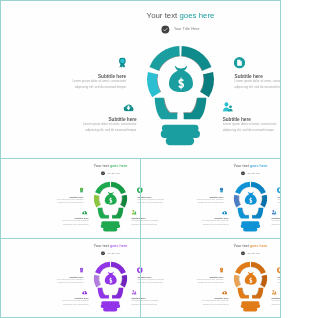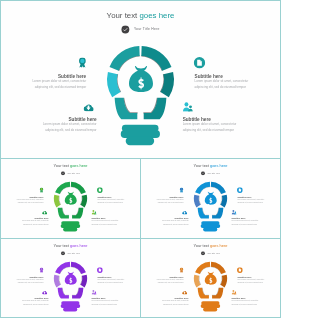--- a/index.html
+++ b/index.html
@@ -1,19 +1,19 @@
 <!DOCTYPE html>
 <html><head>
 <meta charset="utf-8">
 <style>
   html,body{margin:0;padding:0;}
   body{width:281px;height:318px;background:#ffffff;font-family:"Liberation Sans",sans-serif;overflow:hidden;}
   .root{position:relative;width:281px;height:318px;background:#fefefe;}
   .grid-line{position:absolute;background:#9ad1d1;}
-  .slide{position:absolute;overflow:hidden;background:#a3a3a3;}
+  .slide{position:absolute;overflow:hidden;background:#a3a3a3;margin-left:40px;}
   .inner{position:absolute;left:0;top:0;transform-origin:0 0;width:960px;height:540px;background:#fefefe;}
 
   .title{position:absolute;left:0;width:960px;text-align:center;top:33px;font-size:27px;color:#58595b;white-space:pre;}
   .badge-row{position:absolute;left:0;width:960px;top:84px;display:flex;align-items:center;justify-content:center;}
   .badge-circ{width:31px;height:31px;flex:0 0 auto;margin:-1.5px;}
   .badge-lbl{font-size:11.5px;color:#6d6e71;margin-left:15px;letter-spacing:.85px;line-height:11.5px;}
 
   .bulbwrap{position:absolute;left:0;top:0;width:960px;height:540px;}
   .item{position:absolute;}
   .iconbox{position:absolute;}

